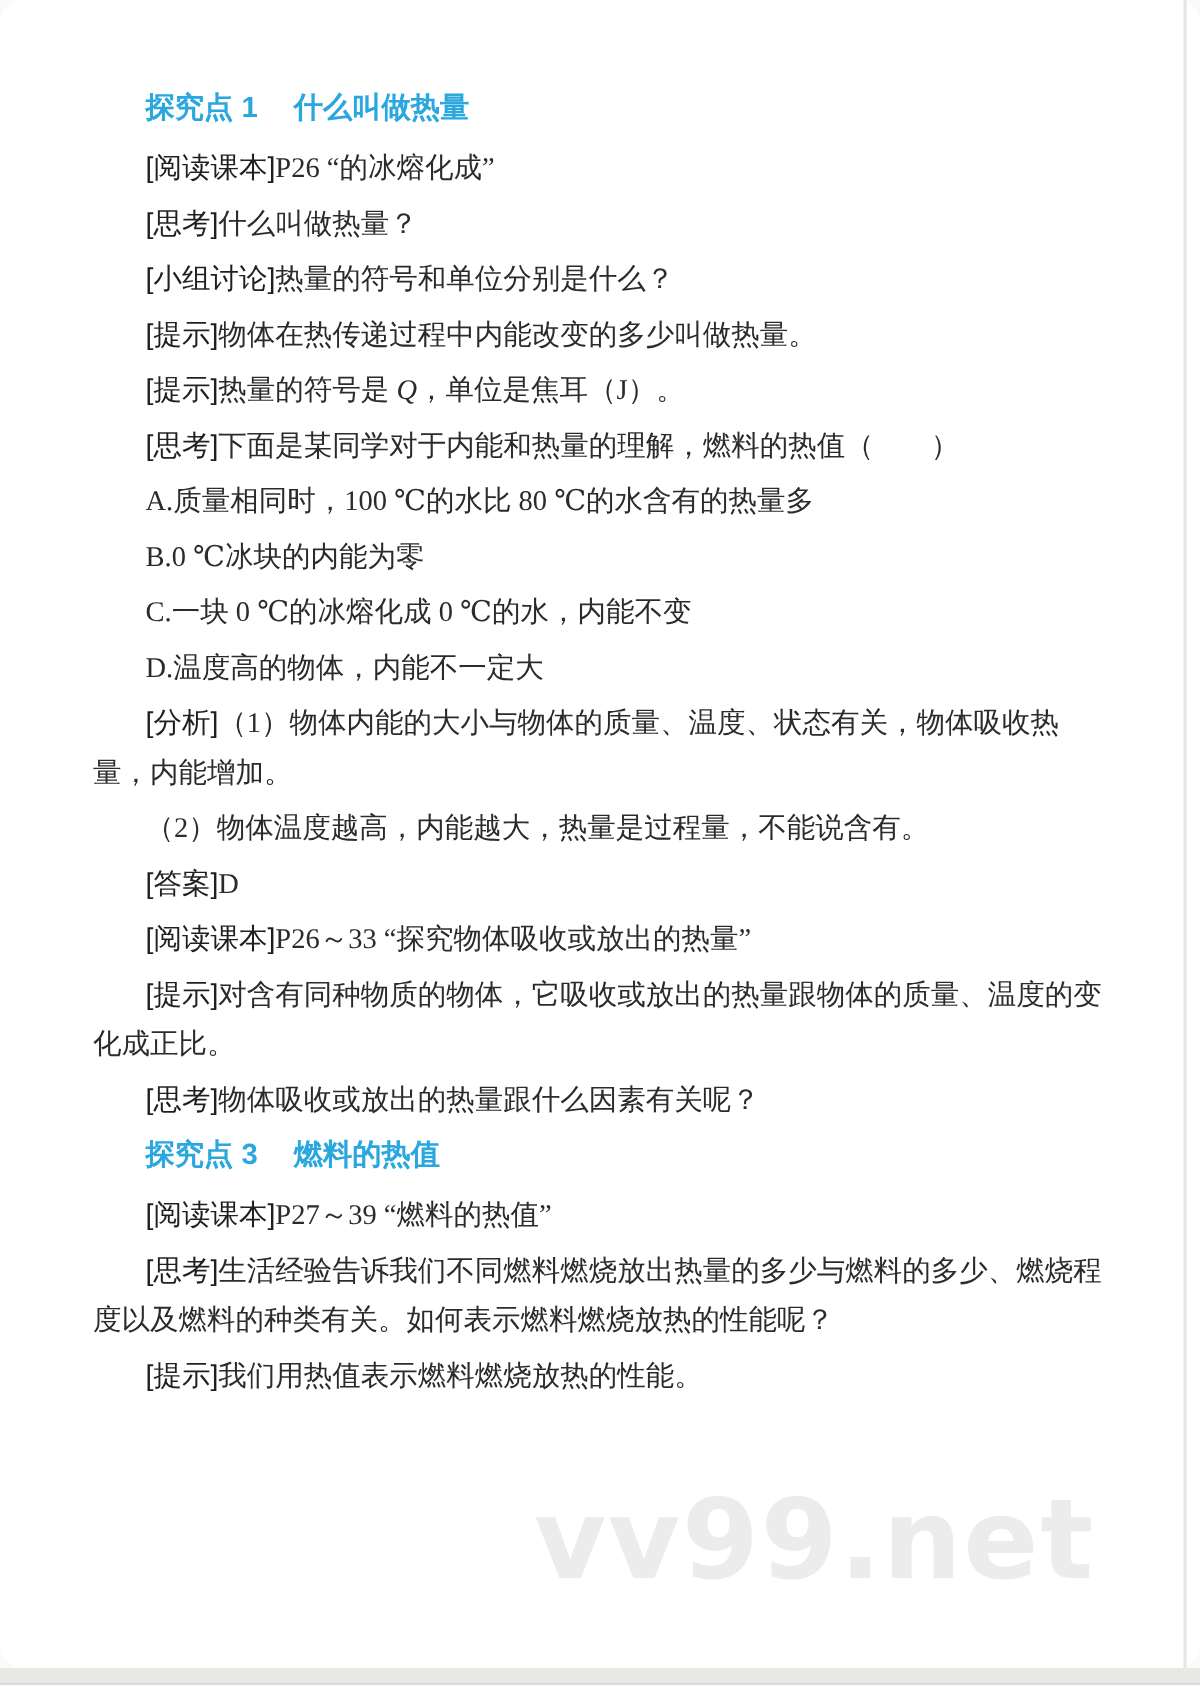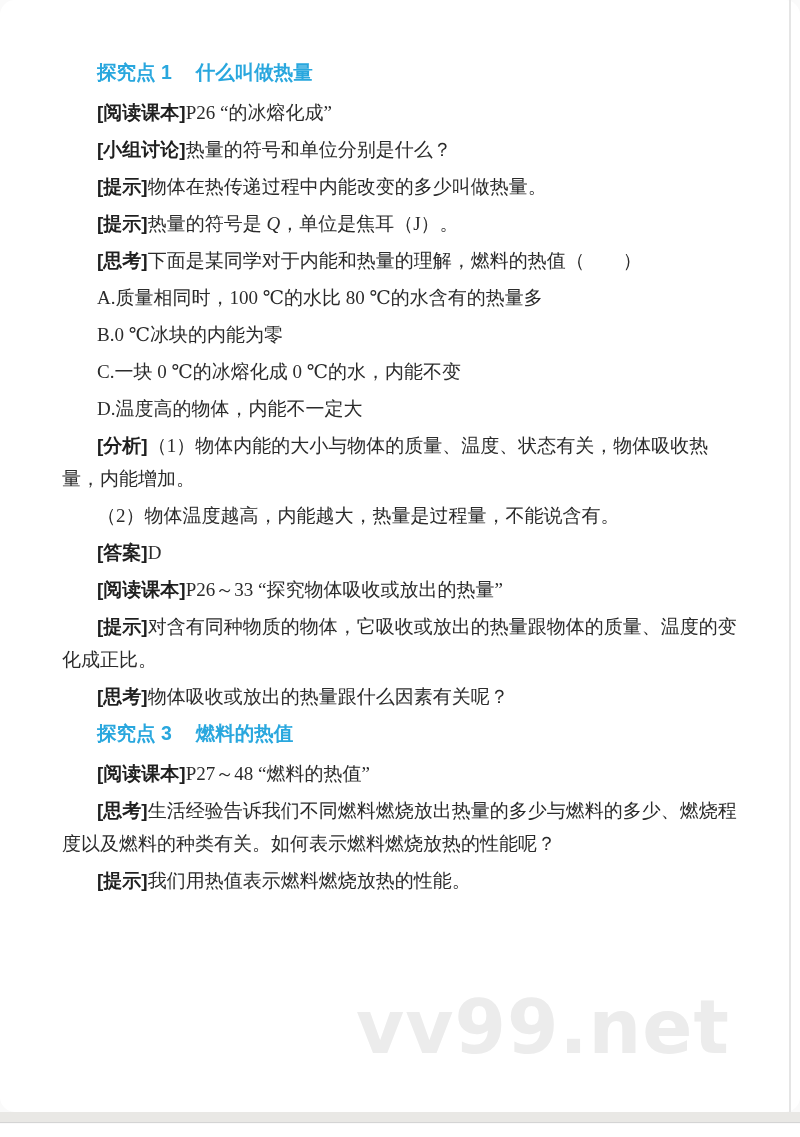--- a/index.html
+++ b/index.html
@@ -60,38 +60,39 @@
     margin: 4px 0 7px;
     text-indent: 35px;
   }
   h2.explore .hgap { display: inline-block; width: 24px; }
   p.body-line {
     margin: 0 0 4px;
     text-indent: 35px;
   }
   .label {
     font-family: "Liberation Sans", "DejaVu Sans", sans-serif;
-    font-weight: 700;
+    font-weight: 400;
     color: #1f1f1f;
   }
   .sym { font-style: italic; }
   section { margin: 0; }
 </style>
 </head>
 <body>
 
 <div class="page">
 
   <div class="watermark">vv99.net</div>
 
   <div class="content">
 
     <section>
       <h2 class="explore"><span>探究点 1</span><span class="hgap"></span><span>什么叫做热量</span></h2>
       <p class="body-line"><span class="label">[阅读课本]</span><span>P26 “的冰熔化成”</span></p>
+      <p class="body-line"><span class="label">[思考]</span><span>什么叫做热量？</span></p>
       <p class="body-line"><span class="label">[小组讨论]</span><span>热量的符号和单位分别是什么？</span></p>
       <p class="body-line"><span class="label">[提示]</span><span>物体在热传递过程中内能改变的多少叫做热量。</span></p>
       <p class="body-line"><span class="label">[提示]</span><span>热量的符号是 </span><span class="sym">Q</span><span>，单位是焦耳（J）。</span></p>
       <p class="body-line"><span class="label">[思考]</span><span>下面是某同学对于内能和热量的理解，燃料的热值（　　）</span></p>
       <p class="body-line"><span>A.质量相同时，100 ℃的水比 80 ℃的水含有的热量多</span></p>
       <p class="body-line"><span>B.0 ℃冰块的内能为零</span></p>
       <p class="body-line"><span>C.一块 0 ℃的冰熔化成 0 ℃的水，内能不变</span></p>
       <p class="body-line"><span>D.温度高的物体，内能不一定大</span></p>
       <p class="body-line"><span class="label">[分析]</span><span>（1）物体内能的大小与物体的质量、温度、状态有关，物体吸收热量，内能增加。</span></p>
       <p class="body-line"><span>（2）物体温度越高，内能越大，热量是过程量，不能说含有。</span></p>
@@ -99,21 +100,21 @@
     </section>
 
     <section>
       <p class="body-line"><span class="label">[阅读课本]</span><span>P26～33 “探究物体吸收或放出的热量”</span></p>
       <p class="body-line"><span class="label">[提示]</span><span>对含有同种物质的物体，它吸收或放出的热量跟物体的质量、温度的变化成正比。</span></p>
       <p class="body-line"><span class="label">[思考]</span><span>物体吸收或放出的热量跟什么因素有关呢？</span></p>
     </section>
 
     <section>
       <h2 class="explore"><span>探究点 3</span><span class="hgap"></span><span>燃料的热值</span></h2>
-      <p class="body-line"><span class="label">[阅读课本]</span><span>P27～48 “燃料的热值”</span></p>
+      <p class="body-line"><span class="label">[阅读课本]</span><span>P27～39 “燃料的热值”</span></p>
       <p class="body-line"><span class="label">[思考]</span><span>生活经验告诉我们不同燃料燃烧放出热量的多少与燃料的多少、燃烧程度以及燃料的种类有关。如何表示燃料燃烧放热的性能呢？</span></p>
       <p class="body-line"><span class="label">[提示]</span><span>我们用热值表示燃料燃烧放热的性能。</span></p>
     </section>
 
   </div>
 
   <div class="edge-line"></div>
 </div>
 
 <div class="page-gap"></div>

